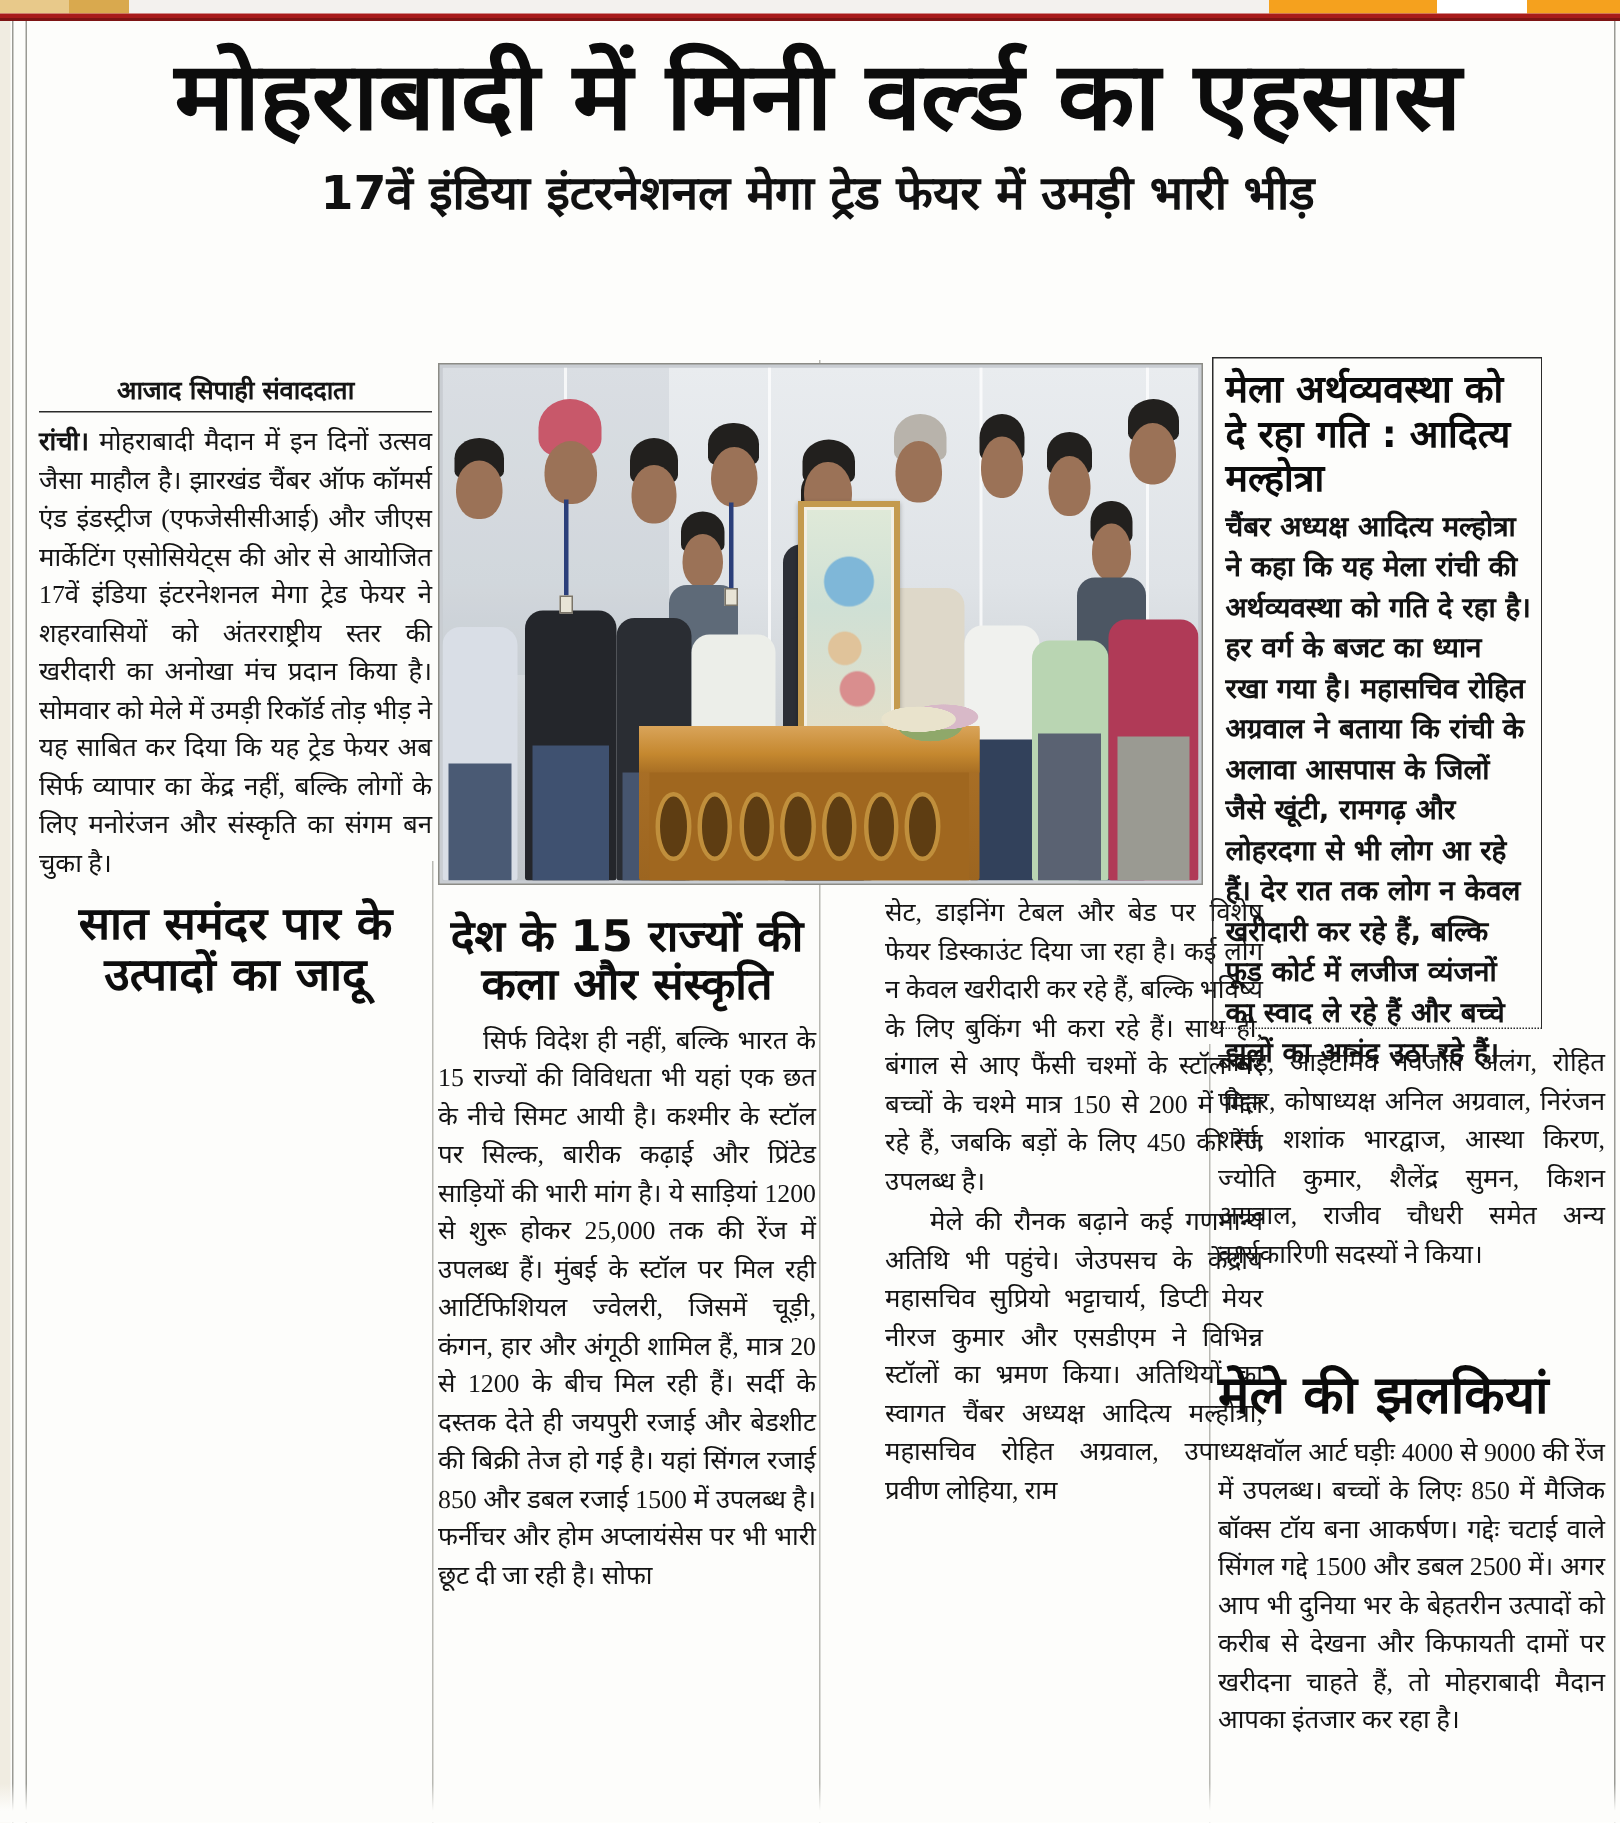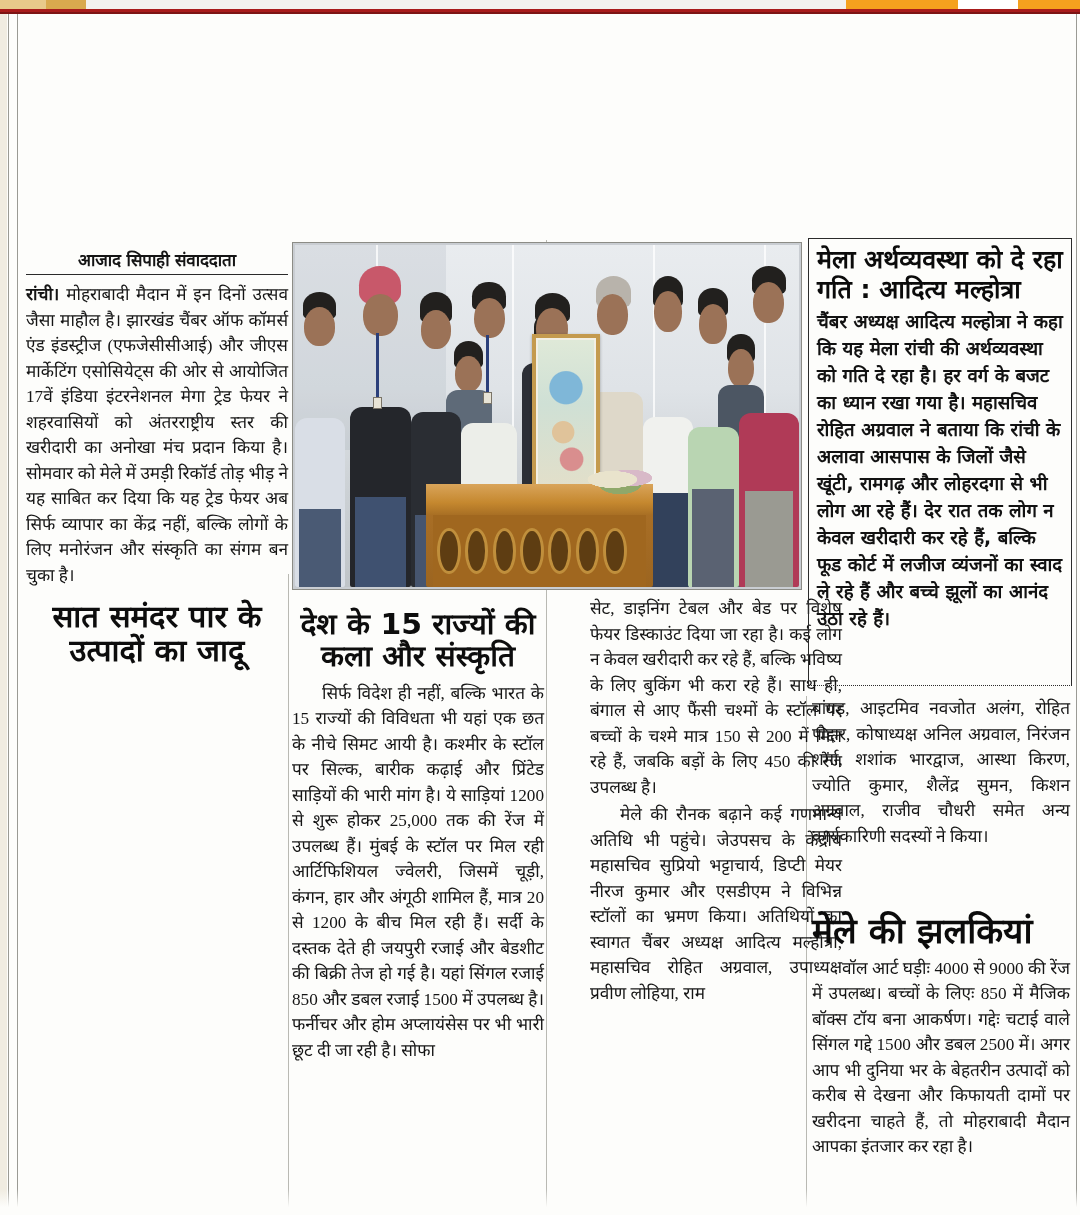--- a/index.html
+++ b/index.html
@@ -158,21 +158,21 @@
       linear-gradient(180deg,#dfe9d8 0%,#cfe0d5 40%,#e5dfc8 100%);
   }
   #bouquet { position:absolute; left:57%; bottom:27%; width:15%; height:9%;
     background:radial-gradient(ellipse at 40% 50%, #e9e3cc 0 38%, transparent 39%),
                radial-gradient(ellipse at 62% 45%, #d8b9c8 0 34%, transparent 35%),
                radial-gradient(ellipse at 50% 62%, #8fa86a 0 40%, transparent 41%);
     border-radius:40%; }
 
   
   #side-box {
-    position:absolute; left:808px; top:224px; width:264px; height:448px;
+    position:absolute; left:808px; top:224px; width:220px; height:448px;
     border-left:1.4px solid #2b2b2b;
     border-top:1.4px solid #2b2b2b;
     border-bottom:1.4px dotted #2b2b2b;
     border-right:1.4px solid #2b2b2b;
     padding:6px 6px 4px 8px;
   }
   .box-head {
     font-family:"DejaVu Sans","Liberation Sans",sans-serif;
     font-weight:700;
     font-size:25px;
@@ -222,20 +222,24 @@
   <div class="chr-underline2"></div>
 </div>
 
 <div id="paper">
 
   <div class="edge-strip" style="left:0;width:7px;"></div>
   <div class="edge-rule" style="left:8px;"></div>
   <div class="edge-rule" style="left:17px;"></div>
   <div class="edge-rule" style="left:1076px;"></div>
 
+  <div id="masthead">
+    <div class="main-head">मोहराबादी में मिनी वर्ल्ड का एहसास</div>
+    <div class="sub-head">17वें इंडिया इंटरनेशनल मेगा ट्रेड फेयर में उमड़ी भारी भीड़</div>
+  </div>
 
   <div class="vrule" style="left:288px;top:560px;height:641px;"></div>
   <div class="vrule" style="left:546px;top:226px;height:975px;"></div>
   <div class="vrule" style="left:806px;top:682px;height:519px;"></div>
 
   <div id="photo-wrap">
     <div id="photo">
       <div class="ph-bg"></div>
       <div class="tent-shade" style="left:0;width:30%;"></div>
       <div class="tent-seam" style="left:16%;"></div>

